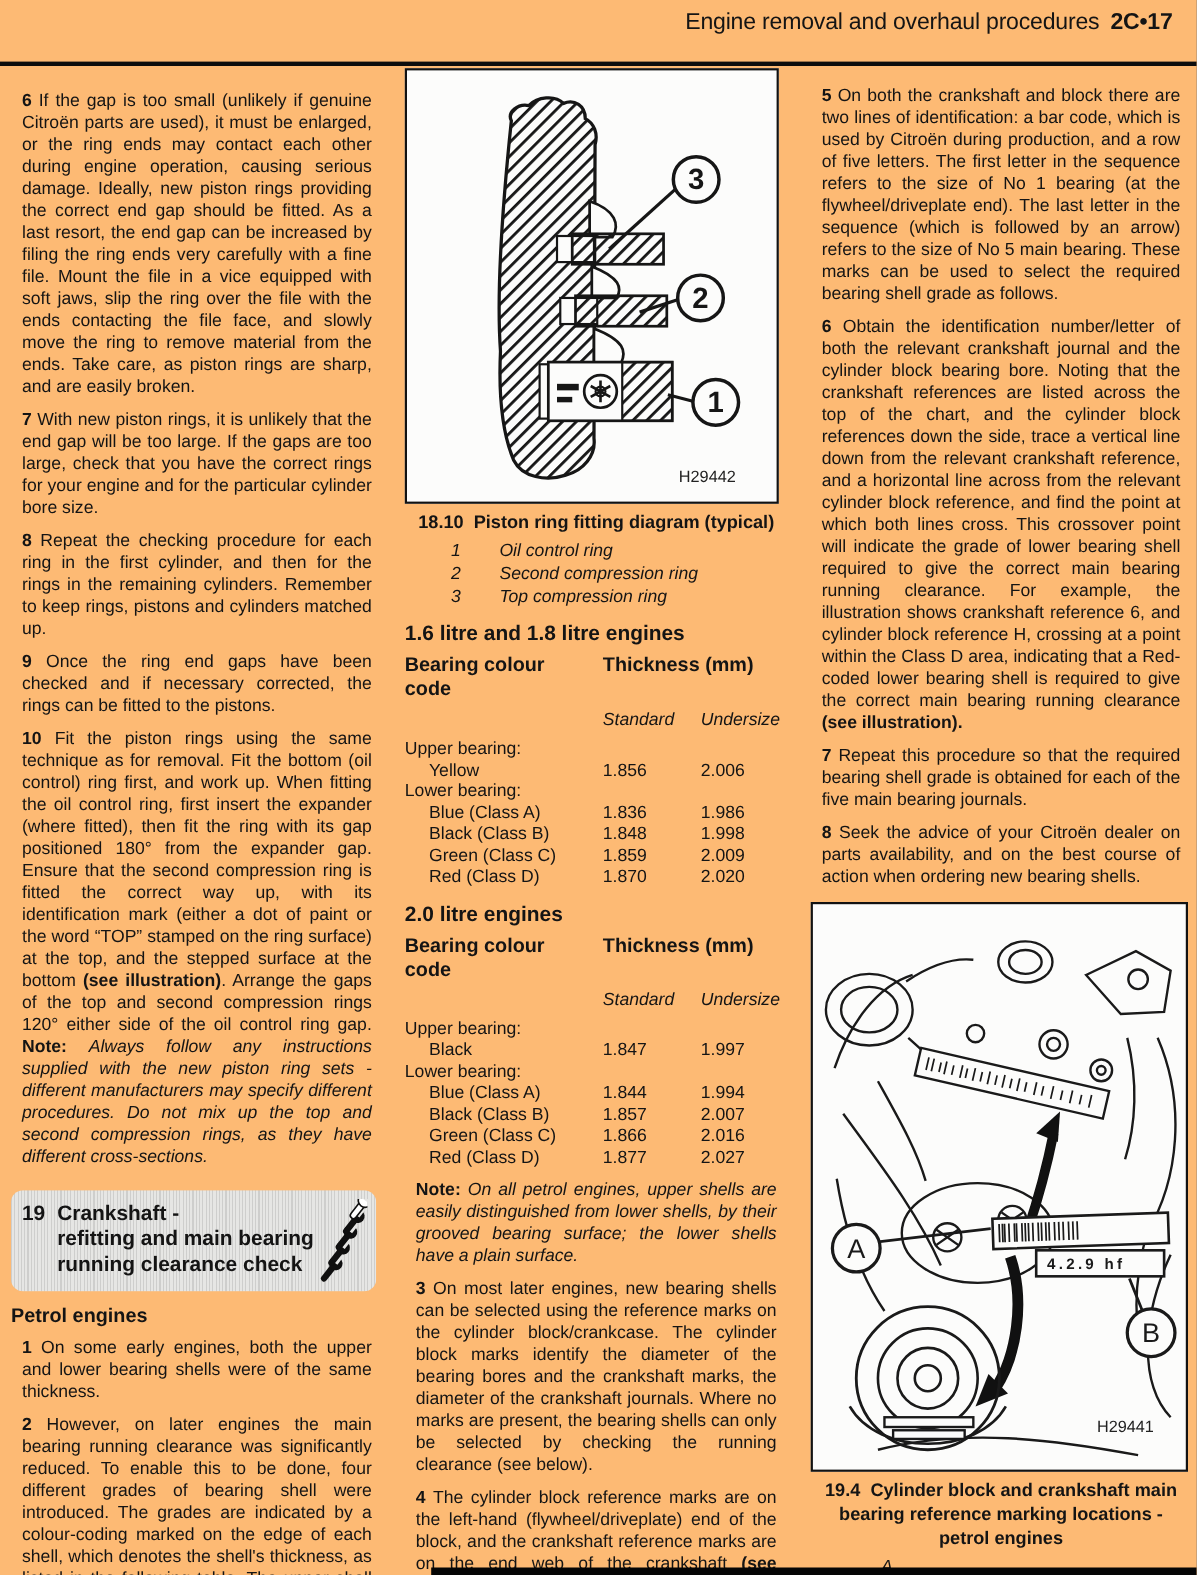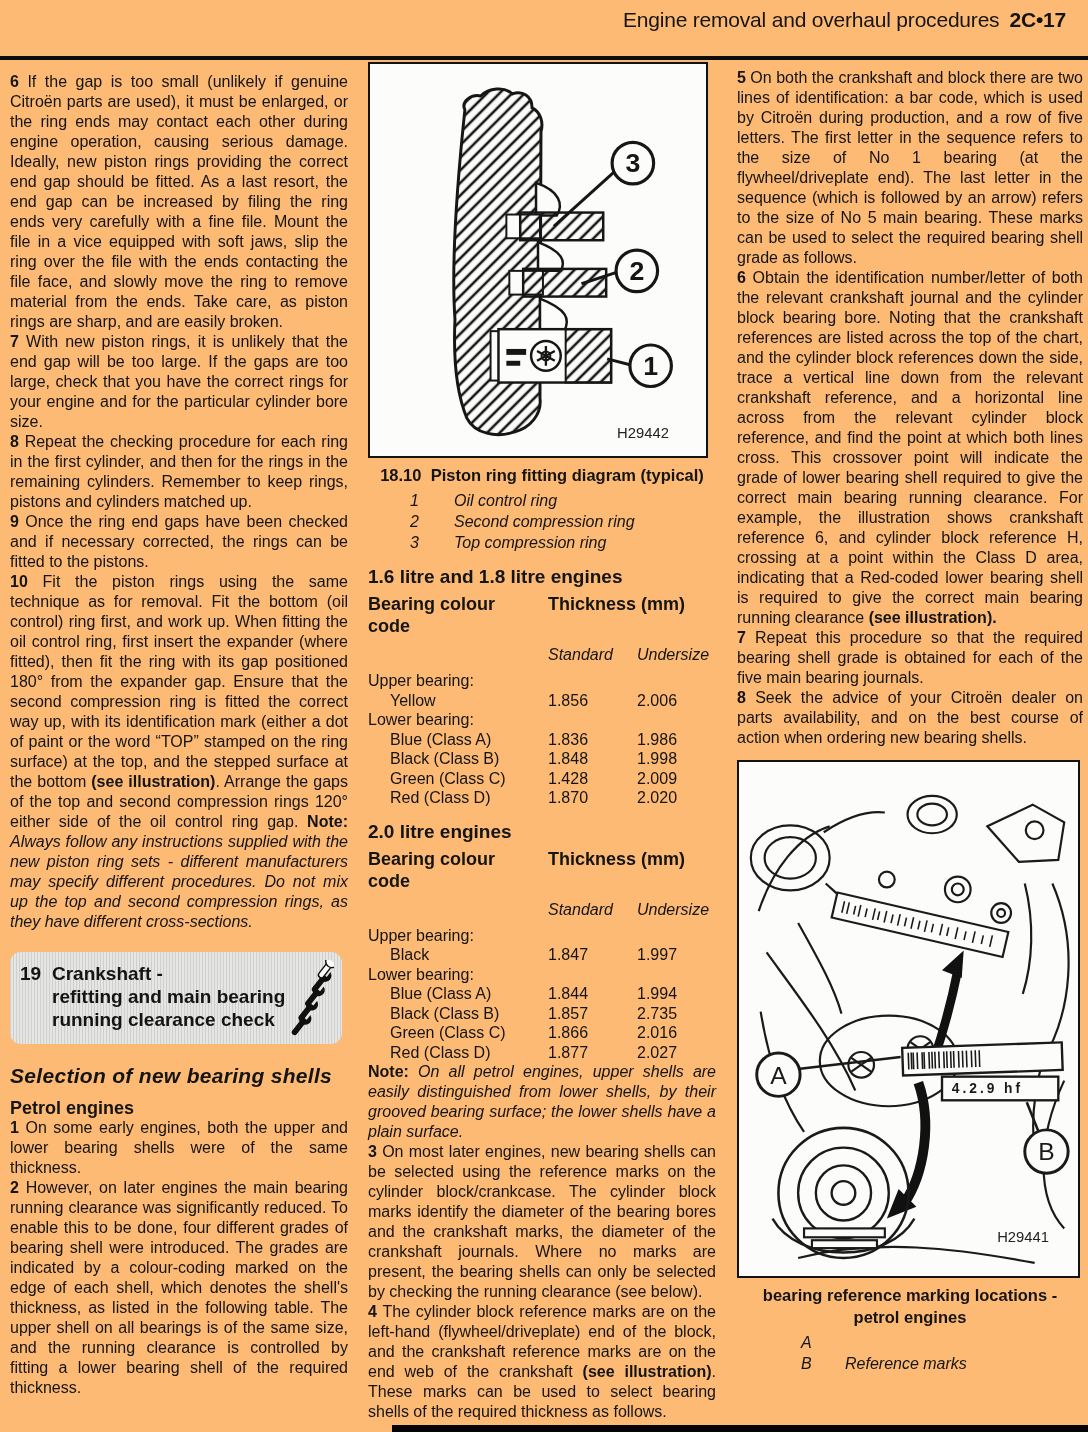--- a/index.html
+++ b/index.html
@@ -5,21 +5,21 @@
   html,body{margin:0;padding:0;background:#777;}
   .page{position:relative;width:1088px;height:1432px;background:#fdba74;overflow:hidden;
         font-family:"Liberation Sans",sans-serif;color:#141414;}
   .hdr{position:absolute;top:8px;right:22px;font-size:21px;letter-spacing:-0.2px;white-space:nowrap;}
   .hdr .pg{font-weight:700;margin-left:10px;}
   .rule{position:absolute;top:56px;left:0;width:1088px;height:4px;background:#0d0d0d;}
   .col{position:absolute;text-align:justify;font-size:16px;line-height:20px;}
   .col-left{left:10px;top:72px;width:338px;}
   .col-mid{left:368px;top:62px;width:348px;}
   .col-right{left:737px;top:68px;width:346px;}
-  p.para{margin:0;}
+  p.para{margin:10px;}
   .b{font-weight:700;}
   .i{font-style:italic;}
 
   
   .secbox{margin-top:20px;width:332px;height:92px;background:#e6e6e4;
           background-image:repeating-linear-gradient(90deg,rgba(110,110,110,.20) 0 1px,transparent 1px 3px);
           display:flex;align-items:flex-start;padding:10px 8px 0 10px;box-sizing:border-box;border-radius:11px;}
   .secbox .num{font-weight:700;font-size:19px;line-height:23px;width:32px;}
   .secbox .ttl{font-weight:700;font-size:19px;line-height:23px;flex:1;text-align:left;}
   .secbox svg{flex:0 0 auto;margin-top:-2px;}
@@ -97,21 +97,20 @@
             <rect x="21" y="-2" width="9" height="4" fill="#e6e6e4"></rect>
         </g>
         <g transform="translate(32,18) rotate(-52)">
           <rect x="0" y="-3" width="18" height="6" rx="3" fill="#ffffff" stroke="#101010" stroke-width="1.5"></rect>
             <circle cx="21" cy="0" r="6.5" fill="#ffffff" stroke="#101010" stroke-width="1.5"></circle>
             <rect x="21" y="-2" width="9" height="4" fill="#e6e6e4"></rect>
         </g>
       </svg>
     </div>
 
-    <div class="h-sel">Selection of new bearing shells</div>
     <div class="h-petrol">Petrol engines</div>
     <p class="para"><span class="b">1 </span><span>On some early engines, both the upper and lower bearing shells were of the same thickness.</span></p>
     <p class="para"><span class="b">2 </span><span>However, on later engines the main bearing running clearance was significantly reduced. To enable this to be done, four different grades of bearing shell were introduced. The grades are indicated by a colour-coding marked on the edge of each shell, which denotes the shell's thickness, as listed in the following table. The upper shell on all bearings is of the same size, and the running clearance is controlled by fitting a lower bearing shell of the required thickness.</span></p>
   </div>
 
   <div class="col col-mid">
 
     <div class="figframe fig1">
       <svg width="336" height="392" viewBox="0 0 340 392">
         <defs>
@@ -204,21 +203,21 @@
             <span class="c2">1.836</span>
             <span class="c3">1.986</span>
           </div>
           <div class="row ind">
             <span class="c1">Black (Class B)</span>
             <span class="c2">1.848</span>
             <span class="c3">1.998</span>
           </div>
           <div class="row ind">
             <span class="c1">Green (Class C)</span>
-            <span class="c2">1.428</span>
+            <span class="c2">1.859</span>
             <span class="c3">2.009</span>
           </div>
           <div class="row ind">
             <span class="c1">Red (Class D)</span>
             <span class="c2">1.870</span>
             <span class="c3">2.020</span>
           </div>
         </div>
     </div>
 
@@ -252,21 +251,21 @@
             <span class="c3"></span>
           </div>
           <div class="row ind">
             <span class="c1">Blue (Class A)</span>
             <span class="c2">1.844</span>
             <span class="c3">1.994</span>
           </div>
           <div class="row ind">
             <span class="c1">Black (Class B)</span>
             <span class="c2">1.857</span>
-            <span class="c3">2.735</span>
+            <span class="c3">2.007</span>
           </div>
           <div class="row ind">
             <span class="c1">Green (Class C)</span>
             <span class="c2">1.866</span>
             <span class="c3">2.016</span>
           </div>
           <div class="row ind">
             <span class="c1">Red (Class D)</span>
             <span class="c2">1.877</span>
             <span class="c3">2.027</span>
@@ -352,20 +351,21 @@
           <circle cx="106" cy="434" r="12" stroke-width="2.4"></circle>
           <path d="M34,460 C60,506 152,506 178,460" stroke-width="2.4"></path>
           <rect x="66" y="470" width="82" height="9" stroke-width="2.2" fill="#fcfcfb"></rect>
           <rect x="74" y="482" width="66" height="8" stroke-width="2.2" fill="#fcfcfb"></rect>
         </g>
         <text x="262" y="484" font-size="15" fill="#222">H29441</text>
       </svg>
     </div>
 
     <div class="figcap">
+      <div>19.4&nbsp; Cylinder block and crankshaft main</div>
       <div>bearing reference marking locations -</div>
       <div>petrol engines</div>
     </div>
 
     <div class="figlegend right-leg">
 
     <div class="lrow">
           <span class="ln">A</span>
         </div>
         <div class="lrow">

